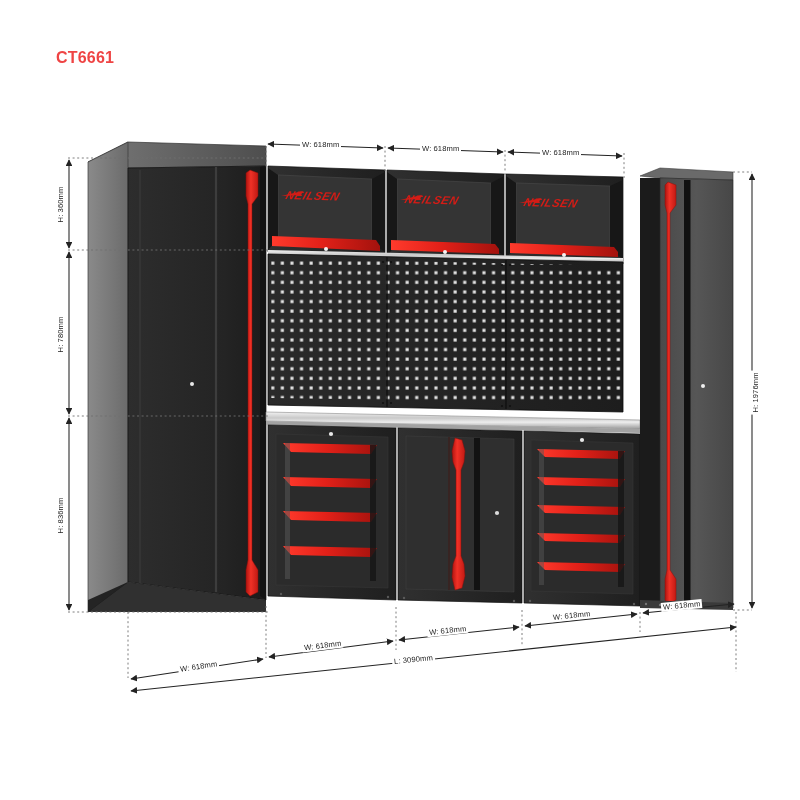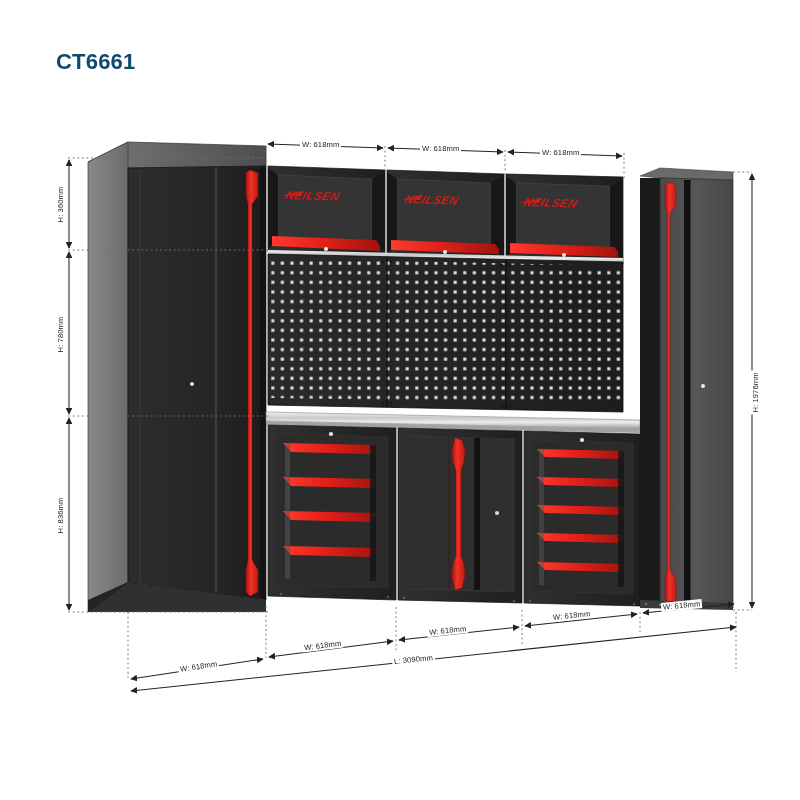--- a/index.html
+++ b/index.html
@@ -11,23 +11,23 @@
     overflow: hidden;
   }
   #page {
     position: relative;
     width: 800px; height: 800px;
     background: #ffffff;
   }
   #page-title {
     position: absolute;
     left: 56px; top: 49px;
-    font-size: 22px;
+    font-size: 16px;
     font-weight: bold;
-    color: #0c4a6e;
+    color: #ef4444;
     letter-spacing: 0.2px;
   }
   .dim-label {
     position: absolute;
     font-size: 7.6px;
     color: #232323;
     white-space: nowrap;
     background: #ffffff;
     padding: 0 2px;
     letter-spacing: 0.1px;

